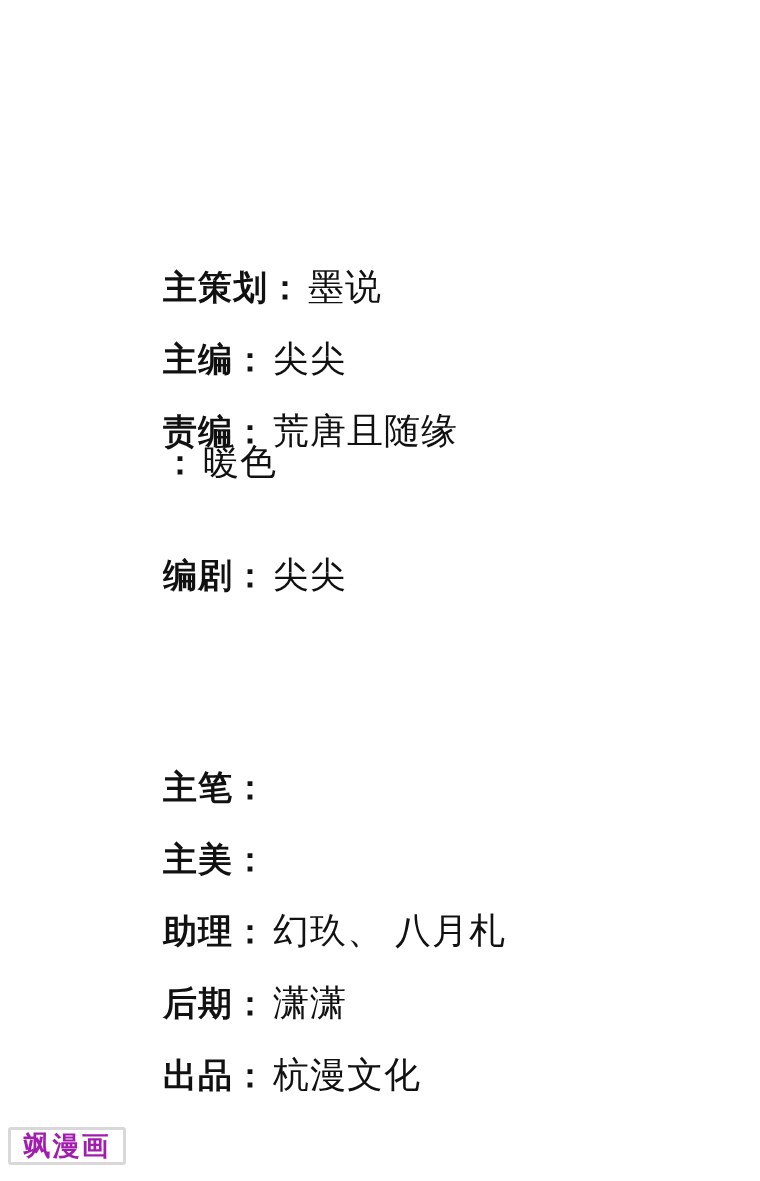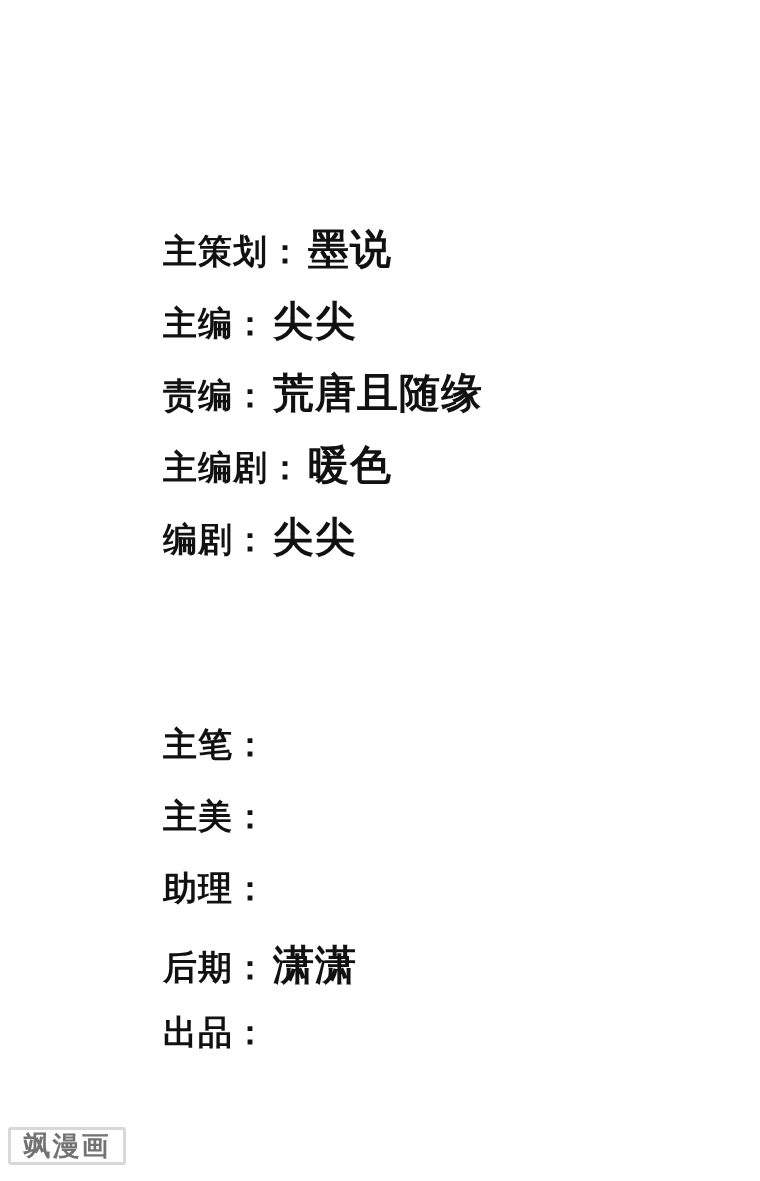--- a/index.html
+++ b/index.html
@@ -35,32 +35,33 @@
     align-items: baseline;
     height: 72px;
     white-space: nowrap;
   }
 
   .credit-role {
     font-size: 34px;
     font-weight: 700;
     letter-spacing: 1px;
     color: #111111;
+    margin-top: 43px;
   }
 
   .credit-sep {
     font-size: 34px;
     font-weight: 700;
     color: #111111;
     padding-right: 6px;
   }
 
   .credit-name {
-    font-size: 41px;
-    font-weight: 700;
+    font-size: 36px;
+    font-weight: 400;
     letter-spacing: 1px;
     color: #111111;
   }
 
   
   .watermark {
     position: absolute;
     left: 8px;
     bottom: 16px;
     width: 118px;
@@ -68,21 +69,21 @@
     border: 3px solid #d8d8d8;
     border-radius: 3px;
     display: flex;
     align-items: center;
     justify-content: center;
     box-sizing: border-box;
   }
   .watermark-text {
     font-size: 27px;
     font-weight: 700;
-    color: #737373;
+    color: #a21caf;
     letter-spacing: 2px;
     line-height: 1;
   }
 </style>
 </head>
 <body>
 
 <div class="credits-page">
 
   <div class="credit-block" id="block-staff">
@@ -99,21 +100,20 @@
       <span class="credit-name">尖尖</span>
     </div>
 
     <div class="credit-line">
       <span class="credit-role">责编</span>
       <span class="credit-sep">：</span>
       <span class="credit-name">荒唐且随缘</span>
     </div>
 
     <div class="credit-line">
-      <span class="credit-role">主编剧</span>
       <span class="credit-sep">：</span>
       <span class="credit-name">暖色</span>
     </div>
 
     <div class="credit-line">
       <span class="credit-role">编剧</span>
       <span class="credit-sep">：</span>
       <span class="credit-name">尖尖</span>
     </div>
 
@@ -127,31 +127,33 @@
     </div>
 
     <div class="credit-line">
       <span class="credit-role">主美</span>
       <span class="credit-sep">：</span>
     </div>
 
     <div class="credit-line">
       <span class="credit-role">助理</span>
       <span class="credit-sep">：</span>
+      <span class="credit-name">幻玖、 八月札</span>
     </div>
 
     <div class="credit-line">
       <span class="credit-role">后期</span>
       <span class="credit-sep">：</span>
       <span class="credit-name">潇潇</span>
     </div>
 
     <div class="credit-line">
       <span class="credit-role">出品</span>
       <span class="credit-sep">：</span>
+      <span class="credit-name">杭漫文化</span>
     </div>
 
   </div>
 
   <div class="watermark">
     <span class="watermark-text">飒漫画</span>
   </div>
 
 </div>
 

